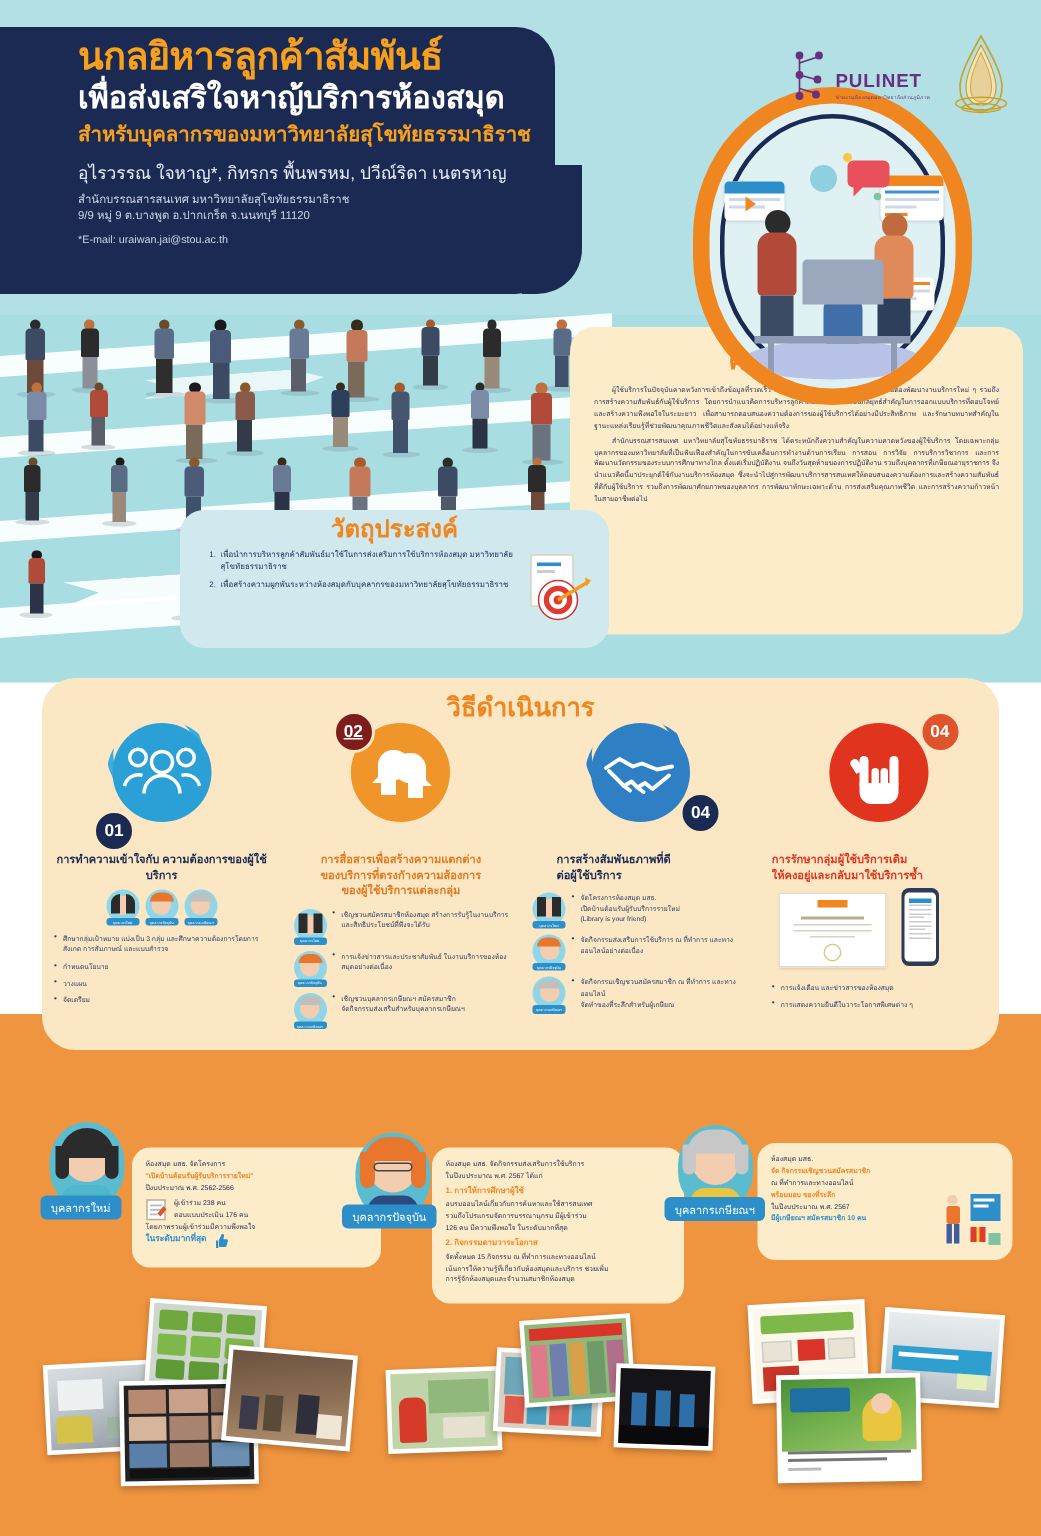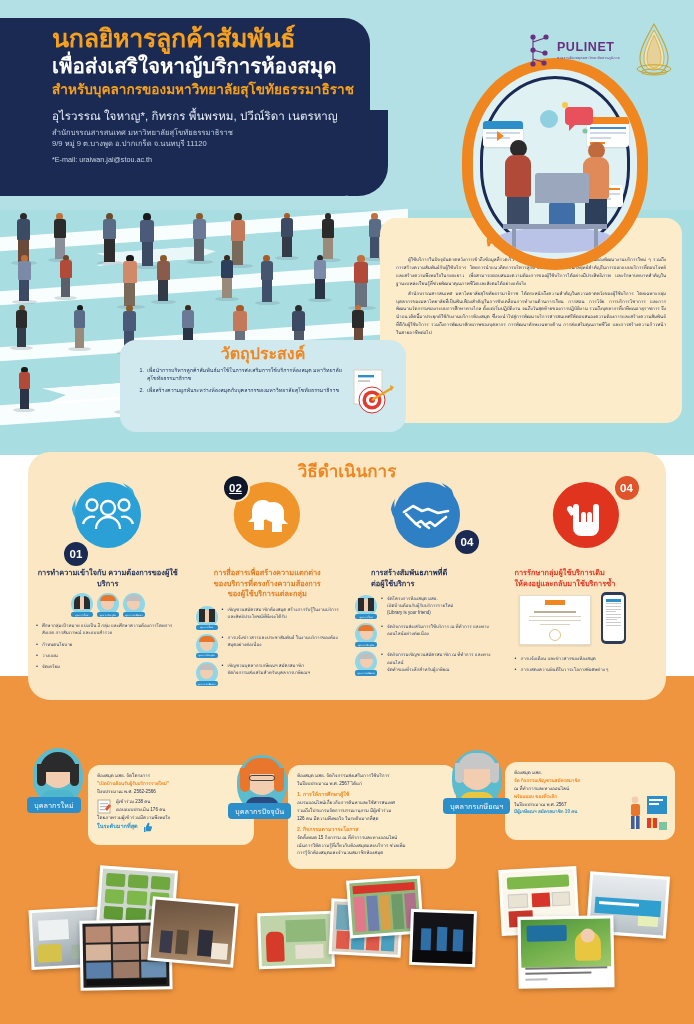--- a/index.html
+++ b/index.html
@@ -35,21 +35,21 @@
   .hdr-inner { position:absolute; left:52px; top:24px; width:326px; z-index:9; }
   .t1 { color:#f6a01e; font-size:25px; font-weight:bold; letter-spacing:-.3px; line-height:1.12; }
   .t2 { color:#ffffff; font-size:20.5px; font-weight:bold; line-height:1.2; margin-top:2px; }
   .t3 { color:#f6a01e; font-size:13.6px; font-weight:bold; margin-top:3px; line-height:1.25;}
   .auth { color:#e8eef8; font-size:11.6px; margin-top:9px; line-height:1.3;}
   .affil { color:#c9d4e6; font-size:7.6px; margin-top:4px; line-height:1.55;}
   .email { color:#c9d4e6; font-size:7.2px; margin-top:5px; }
 
   
   .logos { position:absolute; right:18px; top:22px; display:flex; align-items:center; gap:12px; z-index:8;}
-  .pulinet { display:flex; align-items:center; gap:3px;}
+  .pulinet { display:flex; align-items:flex-end; gap:3px;}
   .pulinet-txt{ color:#6a2f7f; font-size:12.5px; font-weight:bold; letter-spacing:.6px;}
   .pulinet-sub{ color:#6a2f7f; font-size:3.4px; letter-spacing:.1px; display:block; margin-top:1px;}
 
   
   .hero {
     position:absolute; right:46px; top:58px; width:186px; height:212px;
     border-radius:50%/47%; border:11px solid #f0861f; background:#dff1f3;
     overflow:hidden; z-index:5;
   }
   .hero .ring2 { position:absolute; inset:7px; border-radius:50%/47%; border:3px solid #1b2a52;}
@@ -521,21 +521,21 @@
         <div class="circ-wrap">
           <svg class="arc" viewBox="0 0 84 84">
             <path d="M10 54 A34 34 0 1 1 74 48" fill="none" stroke="#f2a93b" stroke-width="5" stroke-linecap="round"></path>
           </svg>
           <div class="circ" style="background:#f0952a;">
             <svg viewBox="0 0 66 66" width="66" height="66">
               <path d="M28 18 a10 10 0 0 0 -10 10 v8 l-4 4 h6 v8 h10 v-10 a10 10 0 0 0 -2 -20Z" fill="#fff"></path>
               <path d="M40 20 a10 10 0 0 1 10 10 v8 l4 4 h-6 v8 h-10 v-10 a10 10 0 0 1 2 -20Z" fill="#fff"></path>
             </svg>
           </div>
-          <div class="badge" style="background:#0f172a; left:26px; top:-4px;text-decoration:underline;">02</div>
+          <div class="badge" style="background:#7f1d1d; left:26px; top:-4px;text-decoration:underline;">02</div>
         </div>
         <div class="stitle" style="color:#e07a1f; text-align:center; white-space:pre-line;">การสื่อสารเพื่อสร้างความแตกต่าง
 ของบริการที่ตรงกัางความส้องการ
 ของผู้ใช้บริการแต่ละกลุ่ม</div>
         <div style="margin-top:6px;">
           <div class="rowitem">
             <div class="av">
               <div class="ring" style="background:#8fd7e8;">
                   <div style="width:13px;height:13px;border-radius:50%;background:#f3cdb0;margin:4px auto 0;"></div>
                   <div style="width:6px;height:13px;background:#2b2b2b;position:absolute;left:3px;top:3px;"></div>

